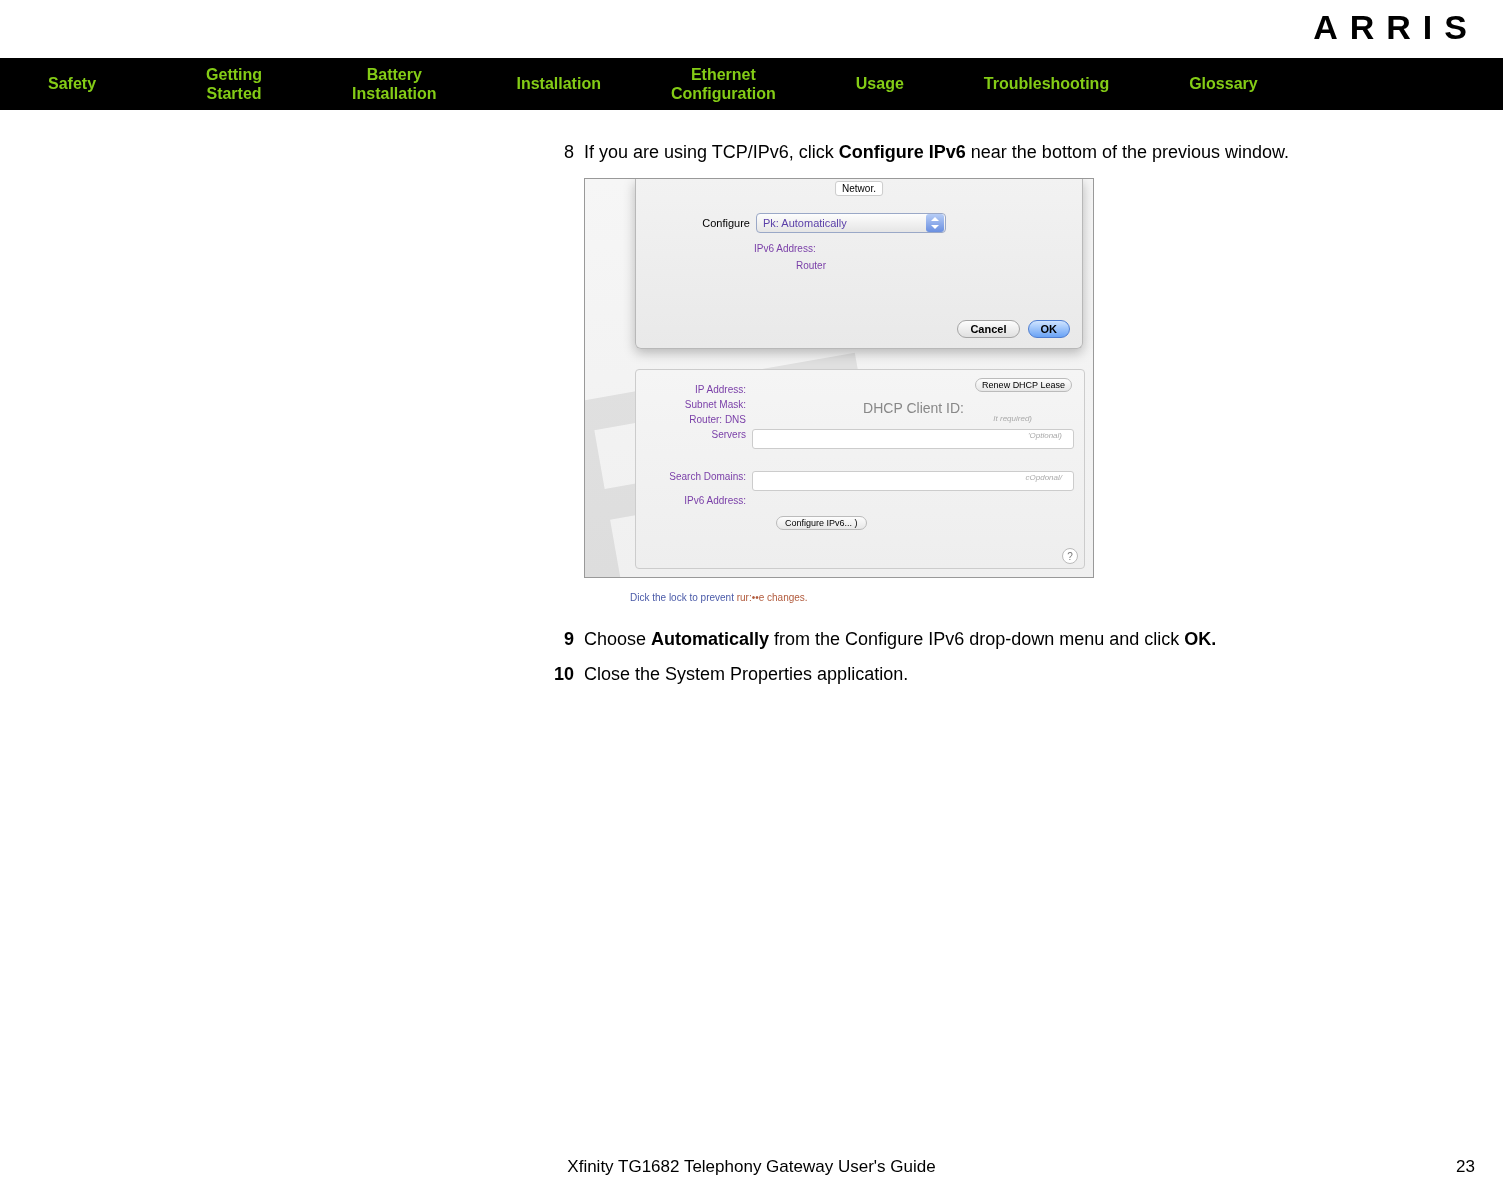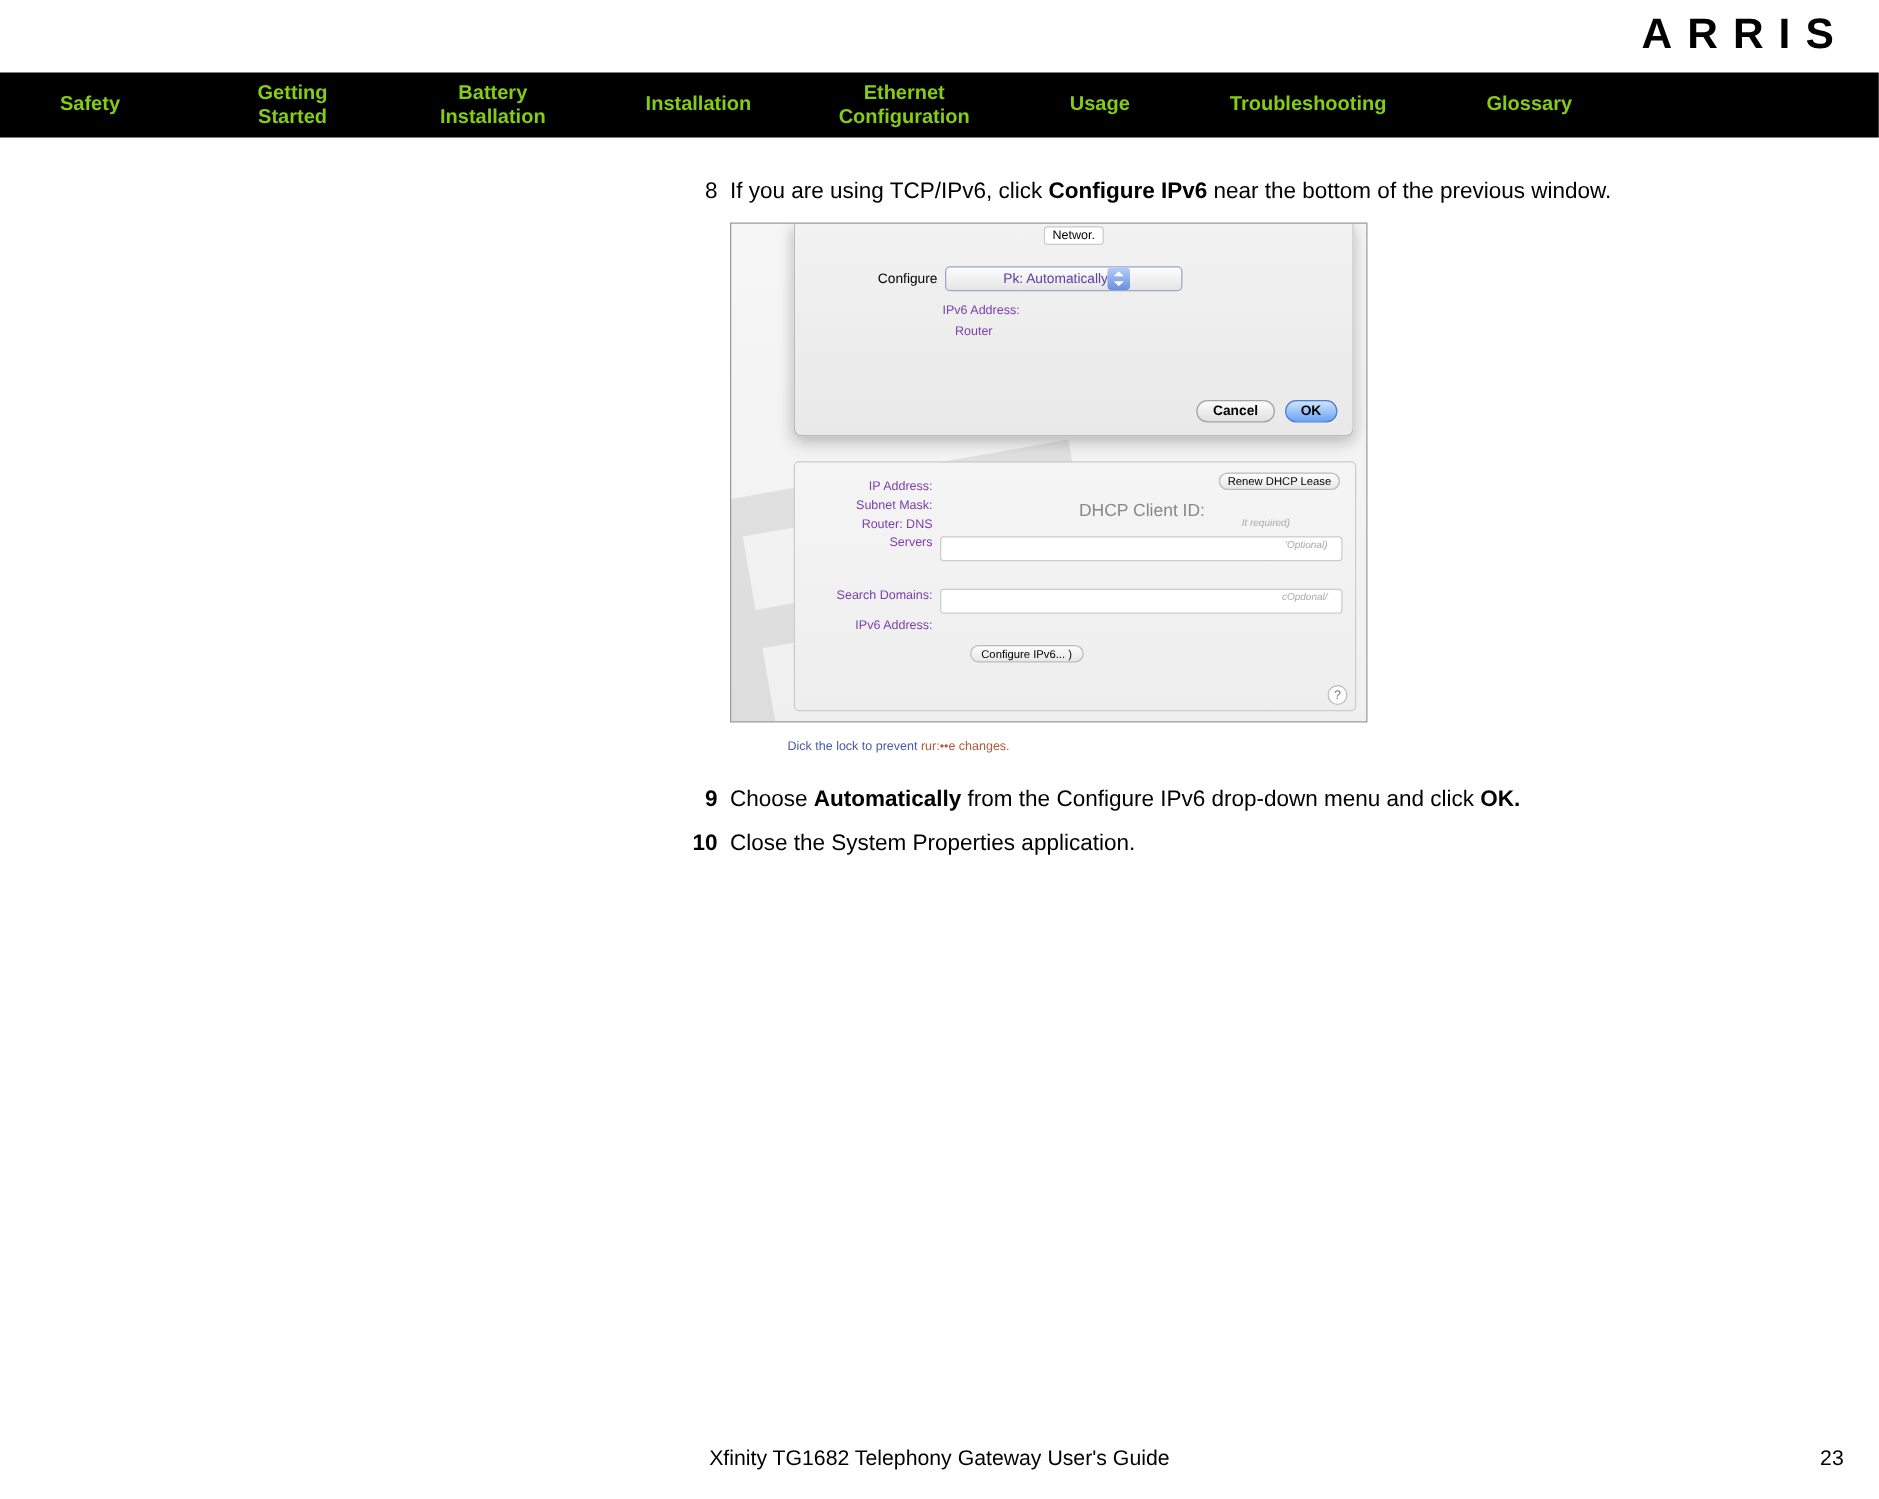--- a/index.html
+++ b/index.html
@@ -112,37 +112,37 @@
     max-width: 190px;
     height: 20px;
     background: linear-gradient(#fdfdfd,#e5e5e5);
     border: 1px solid #9aa8c7;
     border-radius: 4px;
     font-size: 11px;
     padding: 1px 6px;
     color: #5a3fa8;
     display: flex;
     align-items: center;
-    justify-content: center;
+    justify-content: space-between;
   }
   .aqua-select .cap {
     width: 18px; height: 18px;
     background: linear-gradient(#b7cdf6,#6a8fe0);
     border-radius: 3px;
     margin-right: -5px;
     position: relative;
   }
   .aqua-select .cap::before, .aqua-select .cap::after {
     content:""; position:absolute; left:5px; width:0;height:0;
     border-left:4px solid transparent;border-right:4px solid transparent;
   }
   .aqua-select .cap::before { top:3px; border-bottom:4px solid #fff;}
   .aqua-select .cap::after  { bottom:3px; border-top:4px solid #fff;}
   .sheet-sub { font-size:10px; color:#7a3fa8; margin-left:104px; margin-top:10px;}
-  .sheet-sub2{ font-size:10px; color:#7a3fa8; margin-left:66px; margin-top:6px;padding-left:48px;}
+  .sheet-sub2{ font-size:10px; color:#7a3fa8; margin-left:98px; margin-top:6px;padding-left:48px;}
   .sheet-btns {
     position: absolute;
     right: 12px; bottom: 10px;
     display: flex; gap: 8px;
   }
   .mac-btn {
     font-size: 11px;
     padding: 2px 12px;
     border-radius: 10px;
     border: 1px solid #a5a5a5;

